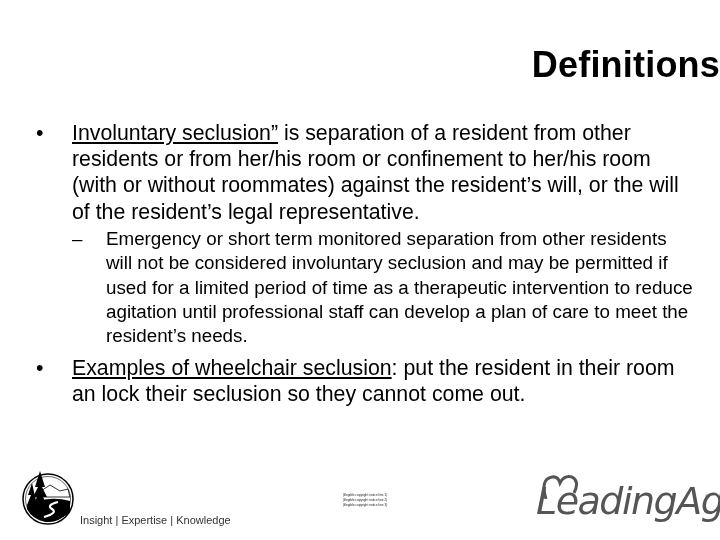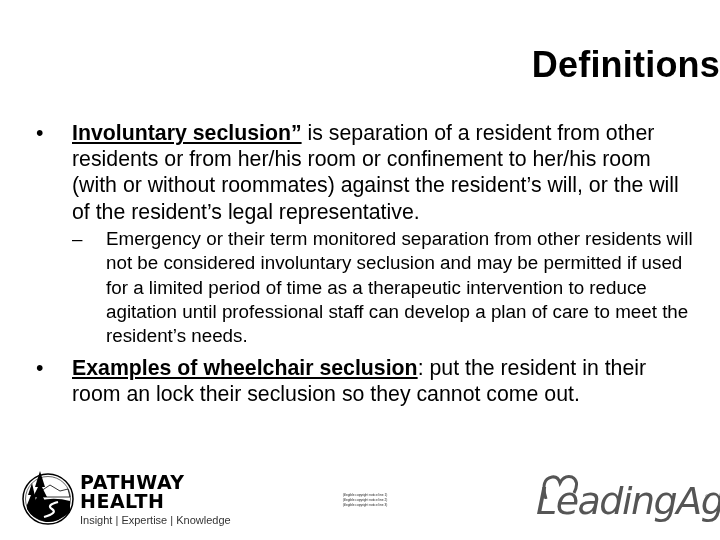--- a/index.html
+++ b/index.html
@@ -4,21 +4,21 @@
 <style>
   html, body { margin: 0; padding: 0; background: #ffffff; }
   body { width: 720px; height: 540px; position: relative; overflow: hidden; font-family: "Liberation Sans", "DejaVu Sans", sans-serif; color: #000; }
   .title { position: absolute; top: 44px; left: 0; width: 720px; text-align: right; font-size: 36px; font-weight: bold; letter-spacing: 0.2px; }
   .content { position: absolute; left: 34px; top: 120px; width: 660px; }
   .bullet { position: relative; padding-left: 38px; font-size: 21.3px; line-height: 26.2px; }
   .bullet .dot { position: absolute; left: 2px; top: 0; }
   .sub { position: relative; padding-left: 72px; font-size: 18.8px; line-height: 24.4px; margin-top: 2px; }
   .sub .dash { position: absolute; left: 38px; top: 0; }
   .bullet2 { margin-top: 6px; }
-  .u { text-decoration: underline; font-weight: bold; text-underline-offset: 2px; text-align: right; }
+  .u { text-decoration: underline; font-weight: normal; text-underline-offset: 2px; text-align: right; }
   .footer { position: absolute; left: 0; top: 455px; width: 720px; height: 85px; }
   .pathway { position: absolute; left: 18px; top: 12px; width: 160px; height: 62px; }
   .pw-logo { position: absolute; left: 0; top: 0; width: 60px; height: 60px; }
   .pw-name { position: absolute; left: 62px; top: 6px; font-family: "DejaVu Sans", sans-serif; font-weight: bold; font-size: 19px; line-height: 19px; letter-spacing: 0.5px; }
   .pw-tag { position: absolute; left: 62px; top: 47px; font-size: 11px; color: #333; white-space: nowrap; }
   .fine { position: absolute; left: 225px; top: 38px; width: 280px; text-align: center; font-size: 3.2px; line-height: 5px; color: #222; }
   .leading { position: absolute; left: 530px; top: 18px; width: 190px; height: 60px; }
   .la-text { position: absolute; left: 6px; top: 6px; font-family: "DejaVu Sans", sans-serif; font-style: italic; font-size: 38px; color: #555; letter-spacing: -1.5px; }
   .la-reg { position: absolute; left: 175px; top: 21px; font-size: 6px; color: #555; }
 </style>
@@ -27,43 +27,39 @@
 
 <div class="title">Definitions</div>
 
 <div class="content">
   <div class="bullet">
     <span class="dot">•</span>
     <span class="u">Involuntary seclusion”</span><span> is separation of a resident from other residents or from her/his room or confinement to her/his room (with or without roommates) against the resident’s will, or the will of the resident’s legal representative.</span>
   </div>
   <div class="sub">
     <span class="dash">–</span>
-    <span>Emergency or their term monitored separation from other residents will not be considered involuntary seclusion and may be permitted if used for a limited period of time as a therapeutic intervention to reduce agitation until professional staff can develop a plan of care to meet the resident’s needs.</span>
+    <span>Emergency or short term monitored separation from other residents will not be considered involuntary seclusion and may be permitted if used for a limited period of time as a therapeutic intervention to reduce agitation until professional staff can develop a plan of care to meet the resident’s needs.</span>
   </div>
   <div class="bullet bullet2">
     <span class="dot">•</span>
     <span class="u">Examples of wheelchair seclusion</span><span>: put the resident in their room an lock their seclusion so they cannot come out.</span>
   </div>
 </div>
 
 <div class="footer">
   <div class="pathway">
     <svg class="pw-logo" viewBox="0 0 60 60">
       <circle cx="30" cy="32" r="25" fill="#fff" stroke="#000" stroke-width="1.5"></circle>
       <circle cx="30" cy="32" r="22.5" fill="none" stroke="#000" stroke-width="0.6"></circle>
       <path d="M14 30 L32 18 L42 24 L50 22 L52 30 Z" fill="none" stroke="#000" stroke-width="0.8"></path>
       <path d="M9 38 Q30 28 52 34 L52 45 Q40 56 28 55 Q14 52 9 42 Z" fill="#000"></path>
       <path d="M40 35 Q28 38 34 42 Q40 46 26 50" fill="none" stroke="#fff" stroke-width="2.2"></path>
       <path d="M22 4 L17 20 L20 20 L15 30 L19 30 L14 40 L30 40 L25 30 L29 30 L24 20 L27 20 Z" fill="#000"></path>
       <path d="M14 16 L10 28 L13 28 L9 38 L19 38 Z" fill="#000"></path>
     </svg>
-    <div class="pw-name">
-      <div>PATHWAY</div>
-      <div>HEALTH</div>
-    </div>
     <div class="pw-tag">Insight | Expertise | Knowledge</div>
   </div>
 
   <div class="fine">
     <div>(illegible copyright notice line 1)</div>
     <div>(illegible copyright notice line 2)</div>
     <div>(illegible copyright notice line 3)</div>
   </div>
 
   <div class="leading">

